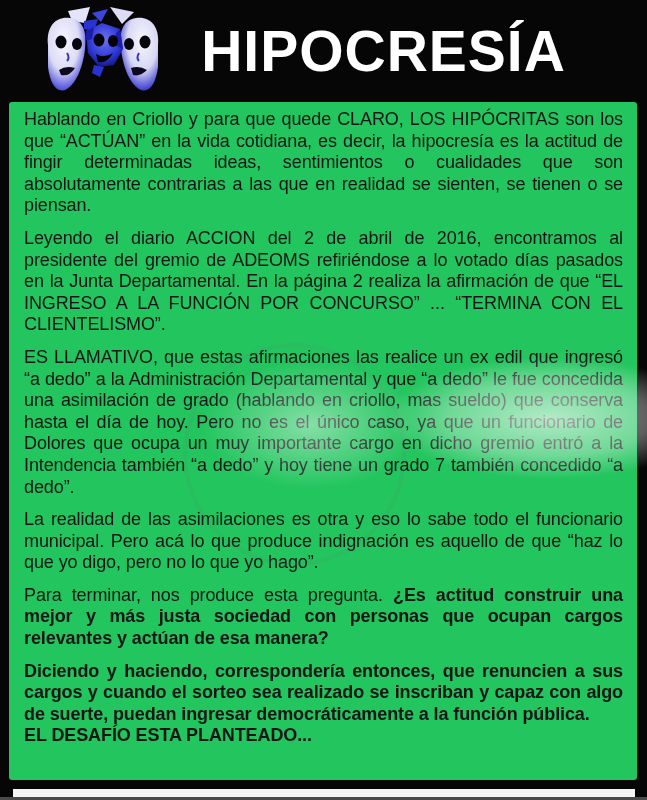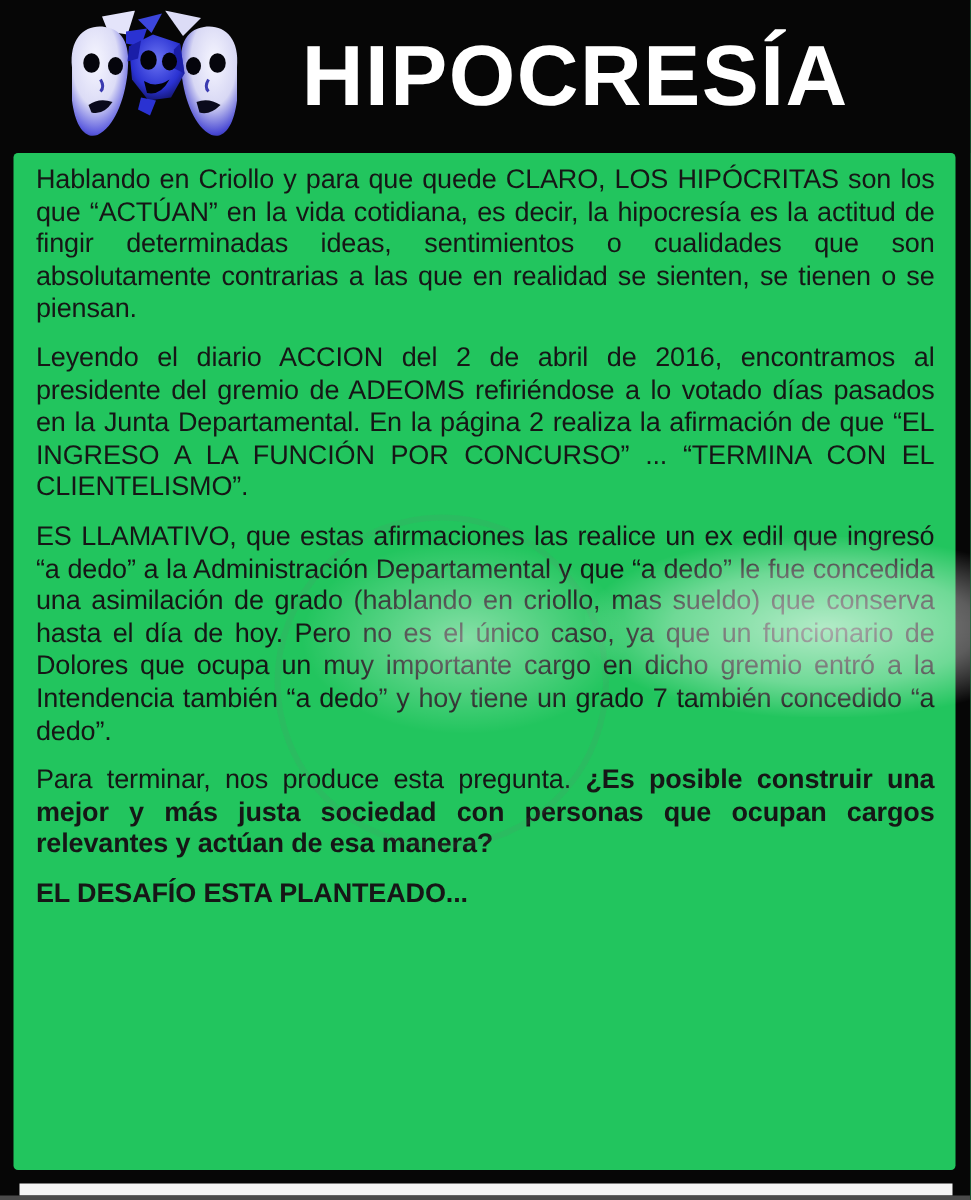--- a/index.html
+++ b/index.html
@@ -140,21 +140,23 @@
     <div class="title-wrap">
       <div class="title">HIPOCRESÍA</div>
     </div>
   </div>
 
   <div class="content-box">
     <div class="paragraphs" id="paragraphs">
         <p><span>Hablando en Criollo y para que quede CLARO, LOS HIPÓCRITAS son los que “ACTÚAN” en la vida cotidiana, es decir, la hipocresía es la actitud de fingir determinadas ideas, sentimientos o cualidades que son absolutamente contrarias a las que en realidad se sienten, se tienen o se piensan.</span></p>
         <p><span>Leyendo el diario ACCION del 2 de abril de 2016, encontramos al presidente del gremio de ADEOMS refiriéndose a lo votado días pasados en la Junta Departamental. En la página 2 realiza la afirmación de que “EL INGRESO A LA FUNCIÓN POR CONCURSO” ...  “TERMINA CON EL CLIENTELISMO”.</span></p>
         <p><span>ES LLAMATIVO, que estas afirmaciones las realice un ex edil que ingresó “a dedo” a la Administración Departamental y que “a dedo” le fue concedida una asimilación de grado (hablando en criollo, mas sueldo) que conserva hasta el día de hoy. Pero no es el único caso, ya que un funcionario de Dolores que ocupa un muy importante cargo en dicho gremio entró a la Intendencia también “a dedo” y hoy tiene un grado 7 también concedido “a dedo”.</span></p>
-        <p><span>Para terminar, nos produce esta pregunta. </span><span class="b">¿Es posible construir una mejor y más justa sociedad con personas que ocupan cargos relevantes y actúan de esa manera?</span></p>
+        <p><span>La realidad de las asimilaciones es otra y eso lo sabe todo el funcionario municipal. Pero acá lo que produce indignación es aquello de que “haz lo que yo digo, pero no lo que yo hago”.</span></p>
+        <p><span>Para terminar, nos produce esta pregunta. </span><span class="b">¿Es actitud construir una mejor y más justa sociedad con personas que ocupan cargos relevantes y actúan de esa manera?</span></p>
+        <p class="tight"><span class="b">Diciendo y haciendo, correspondería entonces, que renuncien a sus cargos y cuando el sorteo sea realizado se inscriban y capaz con algo de suerte, puedan ingresar democráticamente a la función pública.</span></p>
         <p><span class="b">EL DESAFÍO ESTA PLANTEADO...</span></p>
       </div>
   </div>
 
   <div class="wm-ring"></div>
   <div class="wm-blob"></div>
   <div class="wm-blob2"></div>
 
   <div class="bottom-strip"></div>
   <div class="bottom-edge"></div>

